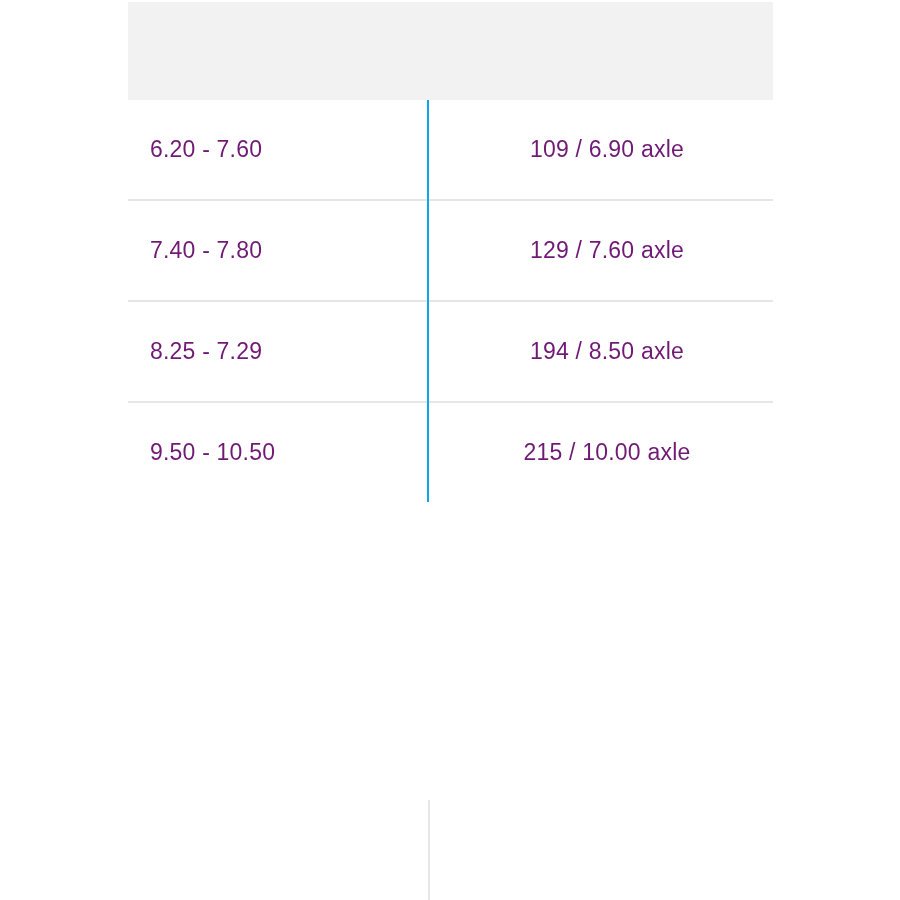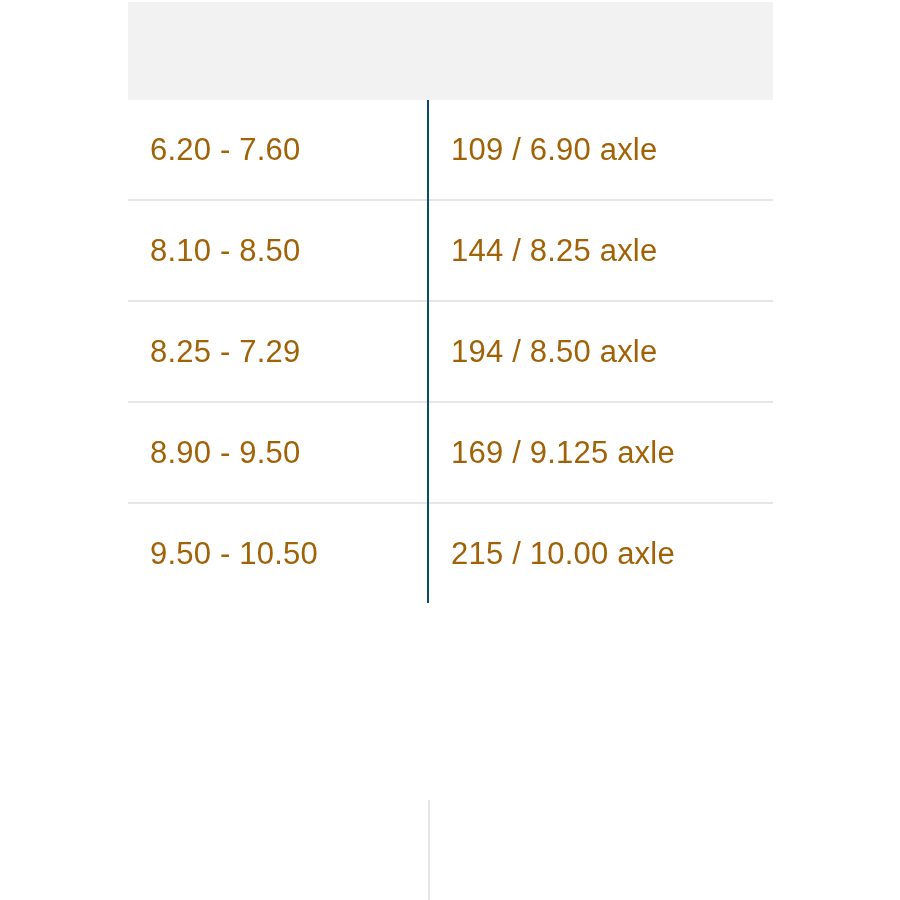--- a/index.html
+++ b/index.html
@@ -59,30 +59,31 @@
 
   
   tbody tr {
     background: #ffffff;
   }
   tbody td {
     height: 99px;
     padding: 0 10px 0 22px;
     vertical-align: middle;
     text-align: left;
-    font-size: 31px;
+    font-size: 23px;
     font-weight: 500;
     letter-spacing: 0.2px;
-    color: #a16207;
+    color: #701a75;
     border-top: 2px solid #e6e6e6;
     white-space: nowrap;
     overflow: hidden;
   }
   tbody td.cell-axle {
-    border-left: 2px solid #0c4a6e;
+    border-left: 2px solid #0ea5e9;
+    text-align: center;
   }
   tbody tr:first-child td {
     border-top: none;
   }
 
   
   #divider-tail {
     position: absolute;
     left: 428px;
     top: 800px;
@@ -108,30 +109,26 @@
         <th class="th-axle"></th>
       </tr>
     </thead>
 
     <tbody id="table-body">
       <tr>
         <td class="cell-size">6.20 - 7.60</td>
         <td class="cell-axle">109 / 6.90 axle</td>
       </tr>
       <tr>
-        <td class="cell-size">8.10 - 8.50</td>
-        <td class="cell-axle">144 / 8.25 axle</td>
+        <td class="cell-size">7.40 - 7.80</td>
+        <td class="cell-axle">129 / 7.60 axle</td>
       </tr>
       <tr>
         <td class="cell-size">8.25 - 7.29</td>
         <td class="cell-axle">194 / 8.50 axle</td>
-      </tr>
-      <tr>
-        <td class="cell-size">8.90 - 9.50</td>
-        <td class="cell-axle">169 / 9.125 axle</td>
       </tr>
       <tr>
         <td class="cell-size">9.50 - 10.50</td>
         <td class="cell-axle">215 / 10.00 axle</td>
       </tr>
     </tbody>
   </table>
 
   <div id="divider-tail"></div>
 

